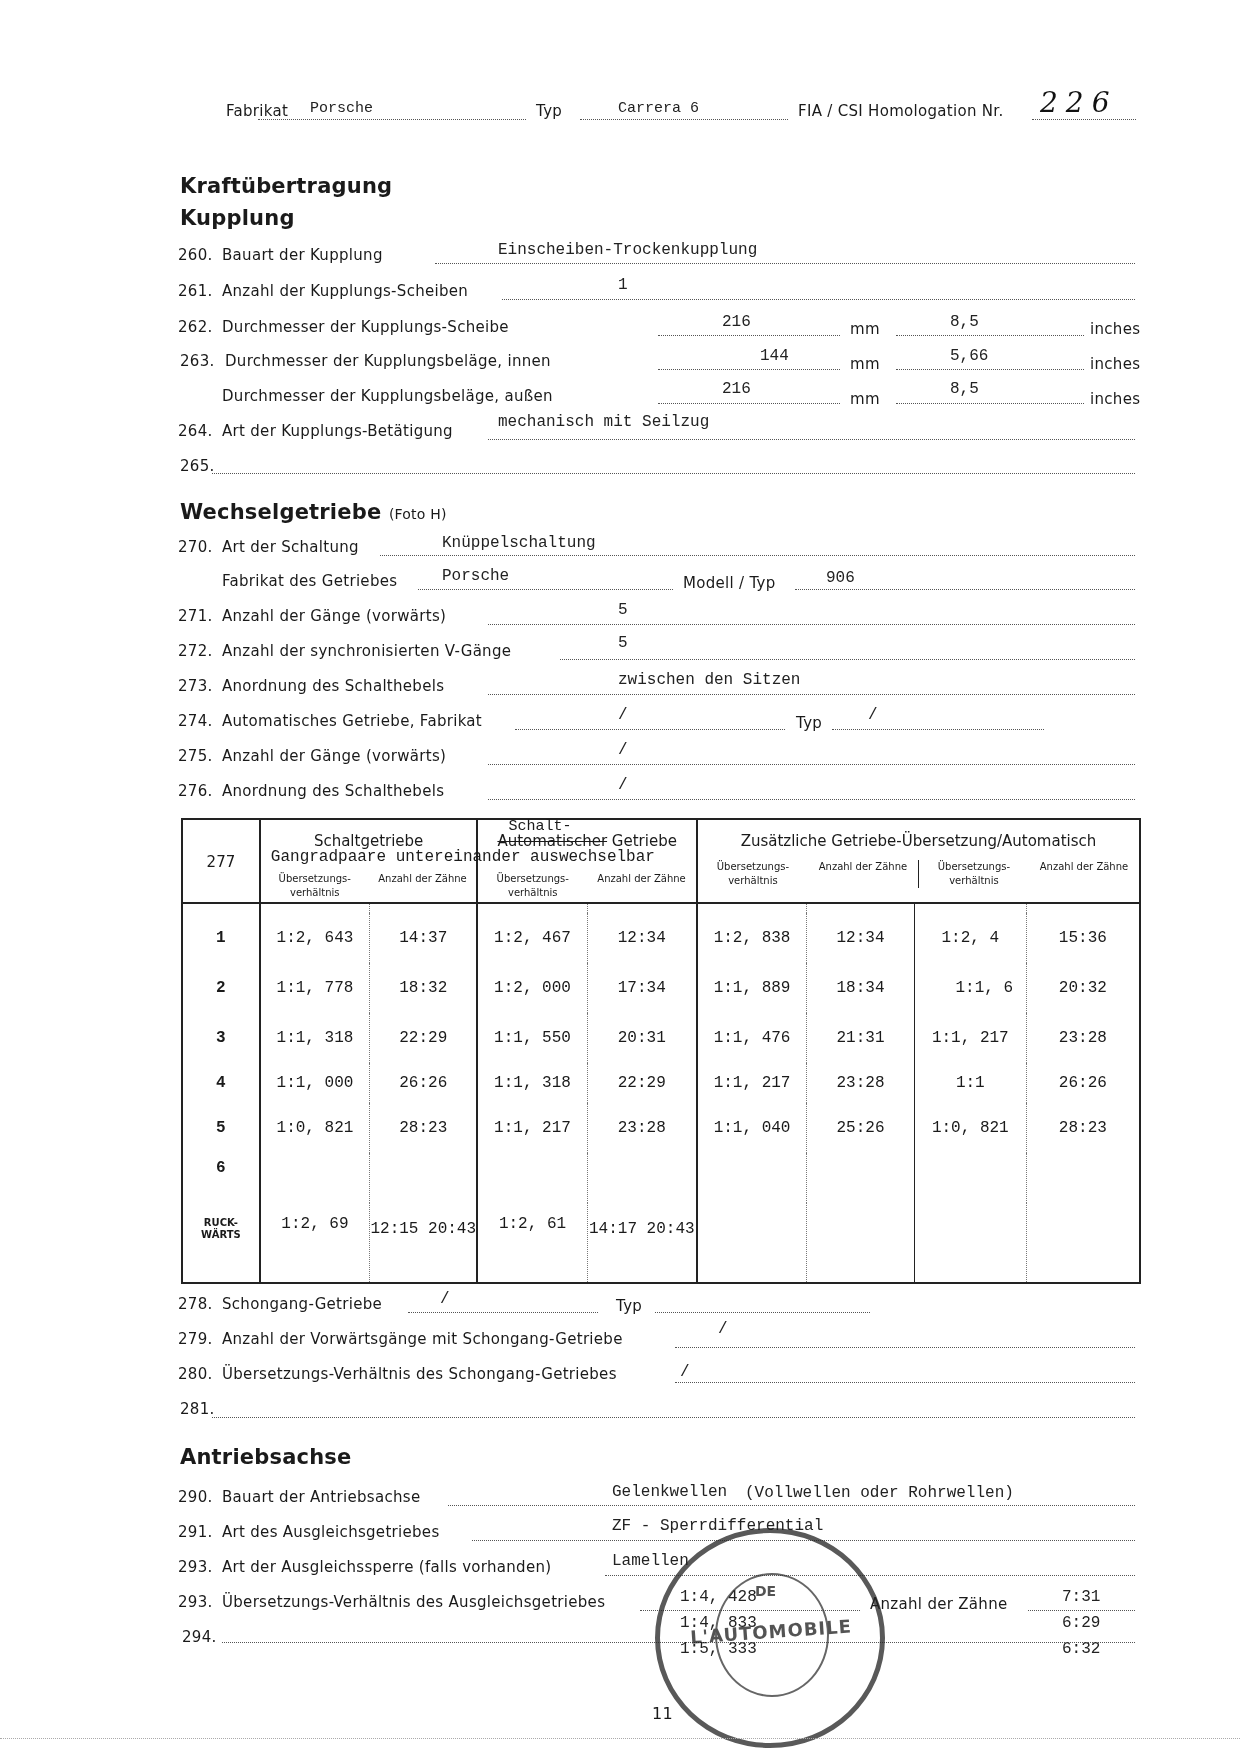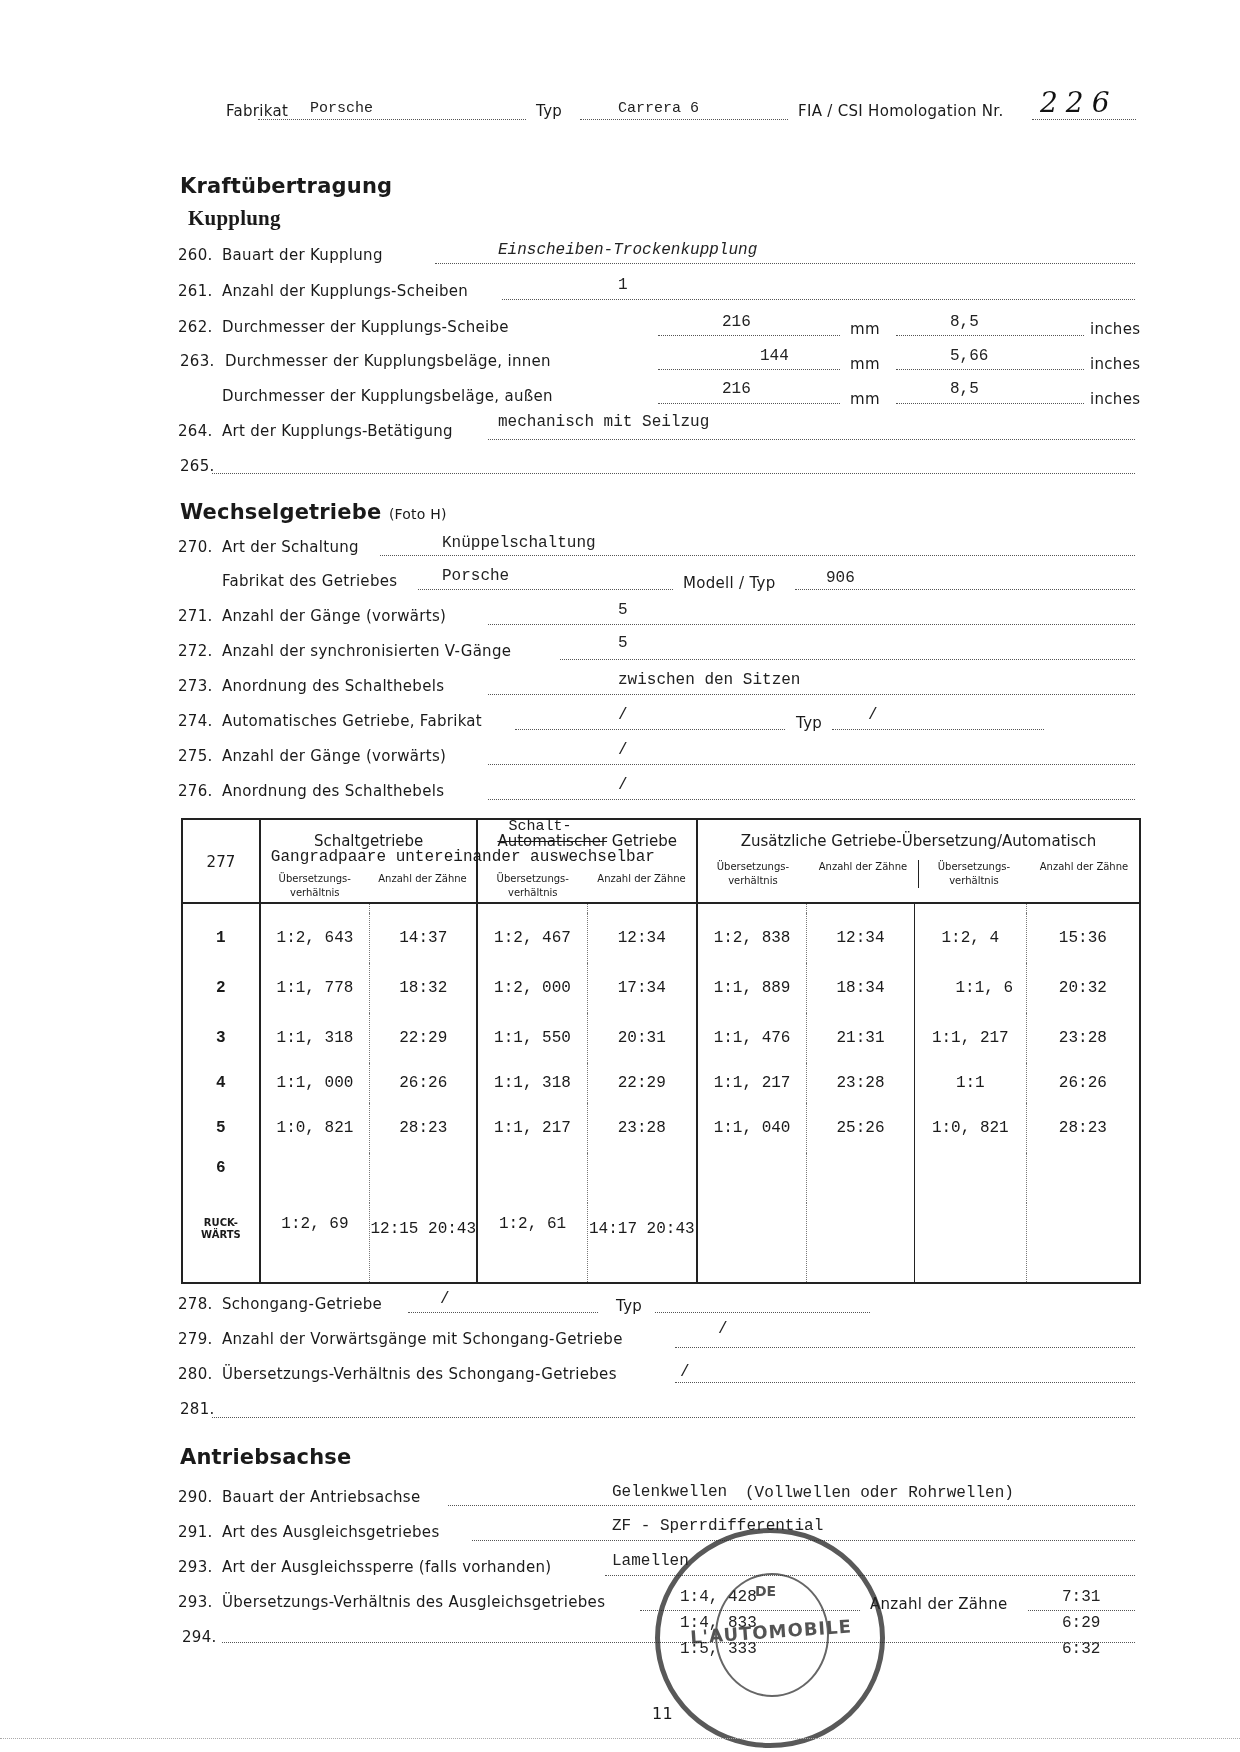--- a/index.html
+++ b/index.html
@@ -36,26 +36,26 @@
 <div class="abs dots" style="left:258px; top:119px; width:268px;"></div>
 <div class="abs val" style="left:310px; top:100px; font-size:15px;">Porsche</div>
 <div class="abs lbl" style="left:536px; top:102px;">Typ</div>
 <div class="abs dots" style="left:580px; top:119px; width:208px;"></div>
 <div class="abs val" style="left:618px; top:100px; font-size:15px;">Carrera 6</div>
 <div class="abs lbl" style="left:798px; top:102px;">FIA / CSI Homologation Nr.</div>
 <div class="abs dots" style="left:1032px; top:119px; width:104px;"></div>
 <div class="abs hand" style="left:1040px; top:86px; letter-spacing:8px;">226</div>
 
 <div class="abs h1" style="left:180px; top:174px;">Kraftübertragung</div>
-<div class="abs h1" style="left:188px; top:206px;font-family:Liberation Serif, serif;">Kupplung</div>
+<div class="abs h1" style="left:180px; top:206px;">Kupplung</div>
 
 <div class="abs lbl" style="left:178px; top:246px;">260.</div>
 <div class="abs lbl" style="left:222px; top:246px;">Bauart der Kupplung</div>
 <div class="abs dots" style="left:435px; top:263px; width:700px;"></div>
-<div class="abs val" style="left:498px; top:241px;font-style:italic;">Einscheiben-Trockenkupplung</div>
+<div class="abs val" style="left:498px; top:241px;">Einscheiben-Trockenkupplung</div>
 
 <div class="abs lbl" style="left:178px; top:282px;">261.</div>
 <div class="abs lbl" style="left:222px; top:282px;">Anzahl der Kupplungs-Scheiben</div>
 <div class="abs dots" style="left:502px; top:299px; width:633px;"></div>
 <div class="abs val" style="left:618px; top:276px;">1</div>
 
 <div class="abs lbl" style="left:178px; top:318px;">262.</div>
 <div class="abs lbl" style="left:222px; top:318px;">Durchmesser der Kupplungs-Scheibe</div>
 <div class="abs dots" style="left:658px; top:335px; width:182px;"></div>
 <div class="abs val" style="left:722px; top:313px;">216</div>

